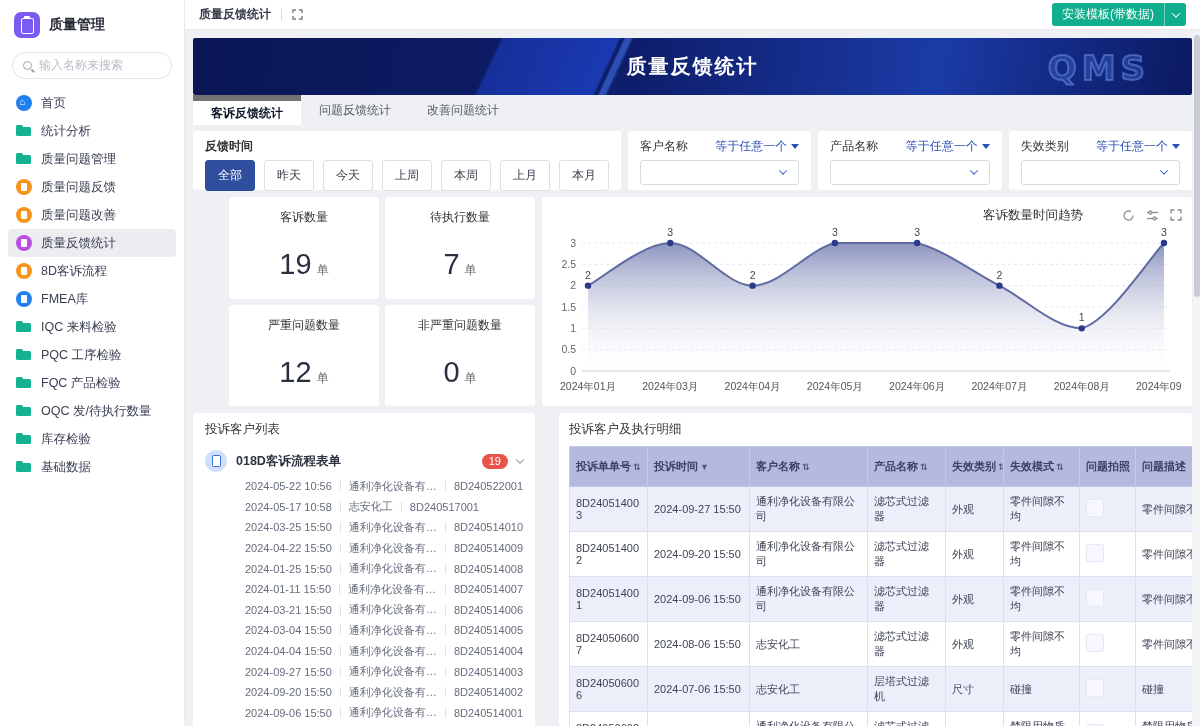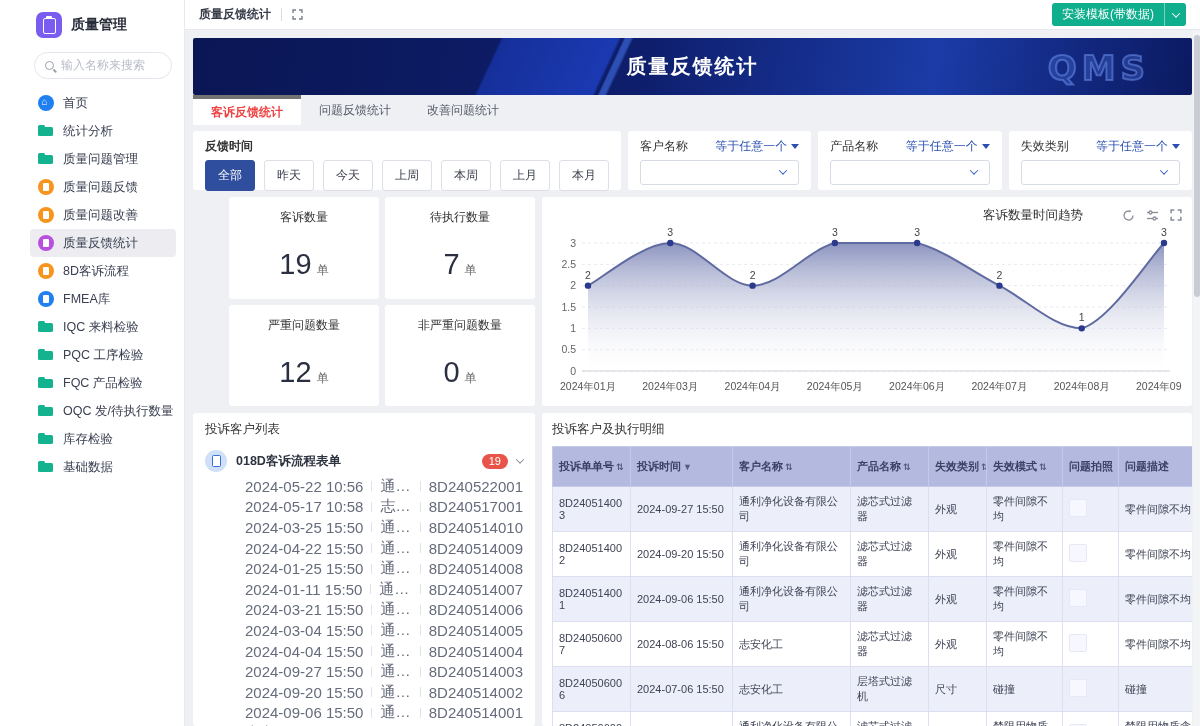--- a/index.html
+++ b/index.html
@@ -1,21 +1,21 @@
 <!DOCTYPE html>
 <html><head>
 <meta charset="utf-8">
 <style>
   * { margin:0; padding:0; box-sizing:border-box; }
   html,body { width:1200px; height:726px; overflow:hidden; }
   body { font-family:"Liberation Sans","DejaVu Sans",sans-serif; background:#eef0f4; color:#333; }
   .window { width:1200px; height:726px; display:flex; position:relative; overflow:hidden; }
 
   
-  .sidebar { width:185px; background:#fff; border-right:1px solid #e8eaee; flex:none; display:flex; flex-direction:column;padding-left:22px; }
+  .sidebar { width:185px; background:#fff; border-right:1px solid #e8eaee; flex:none; display:flex; flex-direction:column; }
   .logo-row { display:flex; align-items:center; gap:9px; padding:12px 14px 10px; }
   .app-logo { width:26px; height:26px; background:#7a5cf0; border-radius:7px; position:relative; flex:none; }
   .app-logo::after { content:''; position:absolute; left:7px; top:6px; width:11px; height:14px; border:1.5px solid #fff; border-radius:2px; }
   .app-logo::before { content:''; position:absolute; left:10px; top:4px; width:6px; height:3px; background:#fff; border-radius:1px; z-index:2; }
   .app-title { font-size:14px; font-weight:bold; color:#2a2e3a; }
   .search-box { margin:4px 12px 10px; height:27px; border:1px solid #e3e5ec; border-radius:14px; display:flex; align-items:center; gap:7px; padding:0 10px; background:#fff; }
   .search-icon { width:9px; height:9px; border:1.5px solid #9aa0ad; border-radius:50%; position:relative; flex:none; }
   .search-icon::after { content:''; position:absolute; width:4px; height:1.5px; background:#9aa0ad; transform:rotate(45deg); left:7px; top:8px; }
   .search-ph { font-size:12px; color:#b9bdc9; }
   .nav { flex:1; overflow:hidden; padding:0 8px; }
@@ -54,21 +54,21 @@
       linear-gradient(115deg, transparent 42%, rgba(70,120,240,.55) 42.2%, rgba(70,120,240,.55) 42.7%, transparent 43%),
       linear-gradient(115deg, transparent 30%, rgba(23,50,160,.9) 30.3%, rgba(28,60,185,.9) 41.5%, transparent 41.8%),
       linear-gradient(100deg, #0a1654 0%, #0e1e6c 45%, #1b3ba6 74%, #0b1960 100%); }
   .banner-title { color:#fff; font-size:20px; font-weight:bold; letter-spacing:2px; }
   .banner-watermark { position:absolute; right:42px; top:10px; font-size:34px; font-weight:900; letter-spacing:5px; font-family:"DejaVu Sans",sans-serif;
     color:rgba(82,118,222,.30); -webkit-text-stroke:2px rgba(105,142,235,.55); }
 
   
   .tabs-row { display:flex; height:30px; margin-bottom:6px; }
   .tab { padding:0 18px; display:flex; align-items:center; font-size:12px; color:#565b66; cursor:pointer; }
-  .tab.active { background:#fff; border-top:4px solid #737373; color:#ef4444; font-weight:bold;font-family:Liberation Mono, monospace; }
+  .tab.active { background:#fff; border-top:6px solid #737373; color:#0f172a; font-weight:bold;font-family:Liberation Mono, monospace; }
 
   
   .filter-row { display:flex; gap:7px; height:59px; margin-bottom:7px; }
   .time-card { flex:0 0 406px; background:#fff; border-radius:3px; padding:7px 12px; }
   .card-label { font-size:12px; font-weight:bold; color:#333; margin-bottom:5px; }
   .time-buttons { display:flex; gap:9px; }
   .time-btn { height:31px; min-width:50px; padding:0 10px; font-size:12px; border:1px solid #dcdfe6; background:#fff; color:#3c414d; border-radius:3px; cursor:pointer; font-family:inherit; }
   .time-btn.active { background:#2f4e9e; border-color:#2f4e9e; color:#fff; }
   .dd-card { flex:1; background:#fff; border-radius:3px; padding:7px 12px; }
   .dd-top { display:flex; justify-content:space-between; align-items:center; margin-bottom:5px; }
@@ -87,31 +87,31 @@
   .stat-value .num { font-size:29px; color:#2b3040; }
   .stat-value .unit { font-size:12px; color:#666; margin-left:5px; }
   .chart-panel { flex:1; background:#fff; border-radius:3px; padding:8px 10px 4px; min-width:0; }
   .panel-head { display:flex; justify-content:flex-end; align-items:center; height:20px;gap:39px; }
   .panel-title { font-size:12.5px; color:#333; }
   .chart-tools { display:flex; gap:11px; color:#8a8f9a; }
   .chart-tools svg { cursor:pointer; }
   #trend-svg { width:100%; height:172px; display:block; }
 
   
-  .bottom-row { display:flex; gap:7px; height:313px;justify-content:space-between; }
+  .bottom-row { display:flex; gap:24px; height:313px;justify-content:space-between; }
   .list-panel { flex:0 0 342px; background:#fff; border-radius:3px; overflow:hidden; padding:8px 12px 0; }
   .panel-title2 { font-size:12.5px; color:#333; margin-bottom:8px; }
   .group-head { display:flex; align-items:center; height:30px; gap:9px; cursor:pointer; }
   .group-icon { width:22px; height:22px; border-radius:50%; background:#cfe0f8; position:relative; flex:none; }
   .group-icon::after { content:''; position:absolute; left:7px; top:5px; width:7px; height:10px; border:1.5px solid #3a6fd8; border-radius:1.5px; background:#fff; }
   .group-label { font-size:12.5px; font-weight:bold; color:#2e3340; margin-right:auto; }
   .badge { background:#e8544a; color:#fff; font-size:11px; border-radius:9px; padding:1.5px 7px; }
   .group-head .chev { border-color:#8a8f9a; }
   .c-list { padding-left:40px; }
-  .c-item { display:flex; align-items:center; height:20.6px; font-size:15px; color:#666c7c; cursor:pointer; white-space:nowrap; }
+  .c-item { display:flex; align-items:center; height:20.6px; font-size:11px; color:#666c7c; cursor:pointer; white-space:nowrap; }
   .c-item .sep { width:1px; height:10px; background:#e0e2ea; margin:0 8px; flex:none; }
   .c-cust { max-width:138px; overflow:hidden; text-overflow:ellipsis; }
 
   .table-panel { flex:1; background:#fff; border-radius:3px; overflow:hidden; padding:8px 10px 0; min-width:0; }
   table { border-collapse:collapse; table-layout:fixed; width:648px; }
   col.c1{width:78px} col.c2{width:102px} col.c3{width:118px} col.c4{width:78px} col.c5{width:58px} col.c6{width:76px} col.c7{width:56px} col.c8{width:82px}
   th { background:#b4b9e0; color:#3c4166; font-size:11px; font-weight:bold; text-align:left; padding:12px 6px; border:1px solid #c6caea; white-space:nowrap; overflow:hidden; cursor:pointer; }
   td { font-size:11px; color:#3f4455; padding:7px 6px; border:1px solid #dcdff2; word-break:break-all; }
   tbody tr { background:#fff; cursor:pointer; }
   tbody tr:nth-child(odd) { background:#eceefa; }

